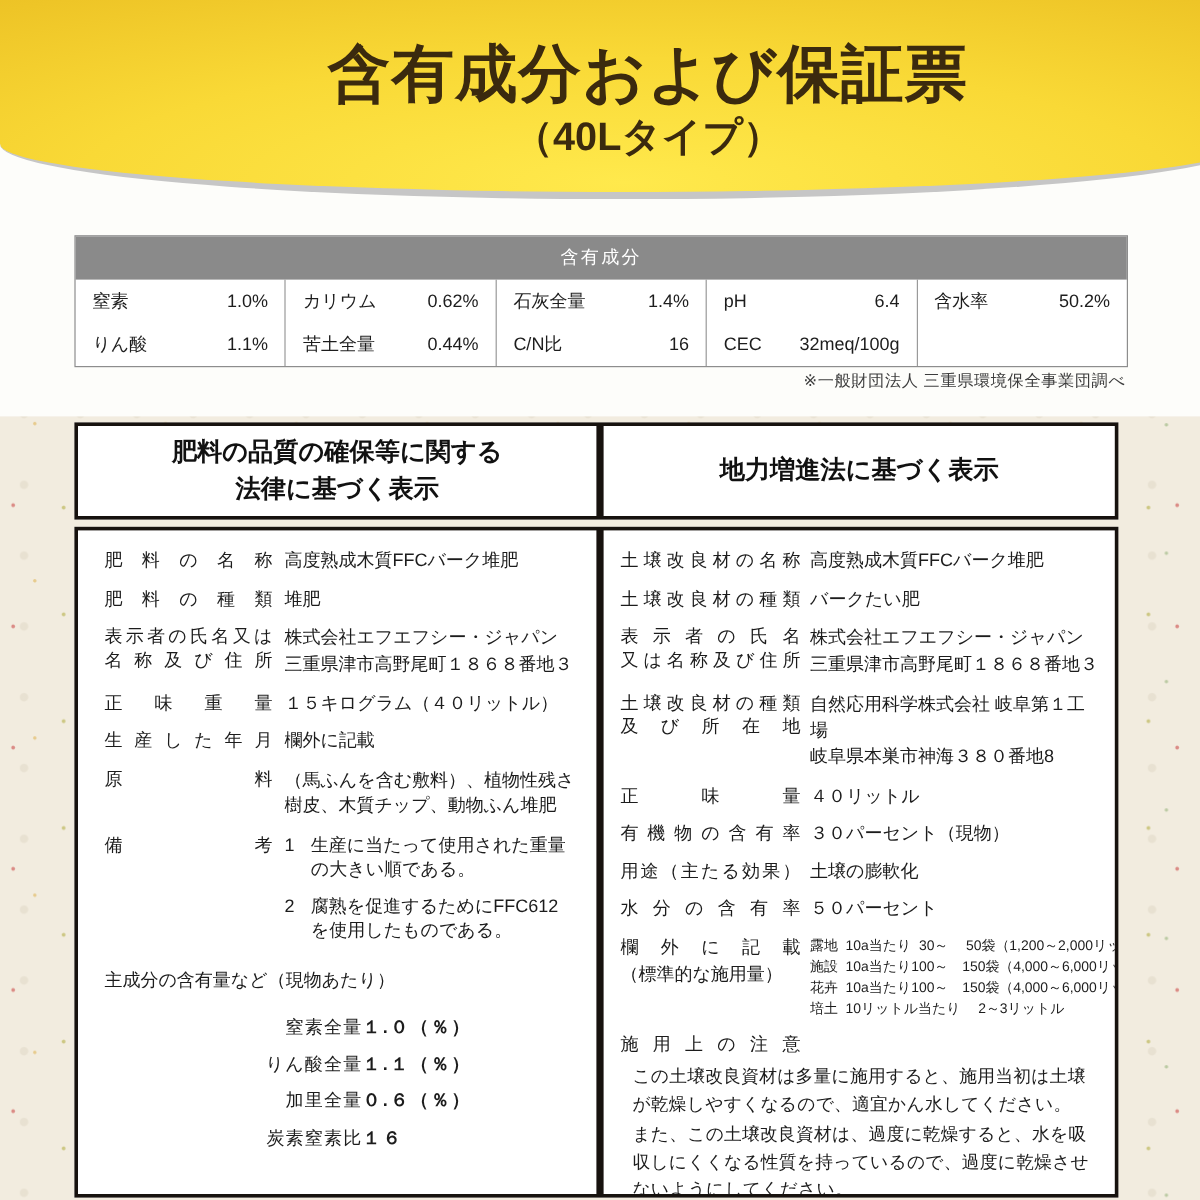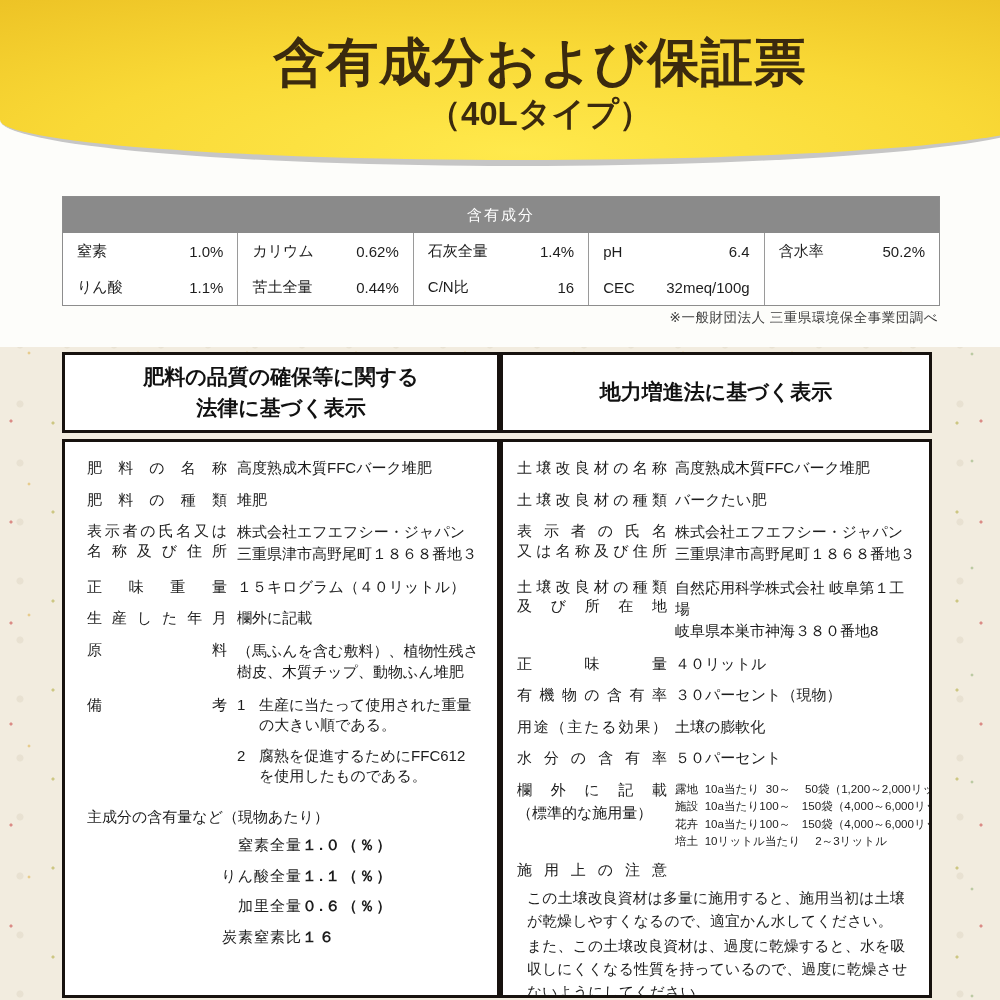--- a/index.html
+++ b/index.html
@@ -51,21 +51,21 @@
   .right .dlabel{flex:0 0 150px;margin-right:8px;}
   .jl{display:block;text-align:justify;text-align-last:justify;}
   .dval{flex:1 1 auto;}
   .dval .vline{display:block;line-height:1.45;}
   .vcenter{display:flex;flex-direction:column;justify-content:center;}
 
   .biko-item{display:flex;margin-bottom:10px;line-height:1.35;}
   .biko-num{flex:0 0 22px;}
   .biko-text{flex:1 1 auto;max-width:218px;}
 
-  .main-head{margin:2px 0 8px 0;}
+  .main-head{margin:2px 0 20px 0;}
   .mrow{display:flex;margin-bottom:11px;line-height:1.3;}
   .mlabel{flex:0 0 215px;text-align:right;letter-spacing:1px;}
   .mval{letter-spacing:2px;font-weight:bold;}
 
   .app-lines{flex:1 1 auto;}
   .app-line{display:block;font-size:11.6px;line-height:1.5;white-space:pre;letter-spacing:0;color:#1c1c1c;}
   .app-label2{display:block;text-align-last:left;margin-top:4px;}
 
   .caution-head{margin:4px 0 7px 0;}
   .caution-head .jl{width:150px;}

